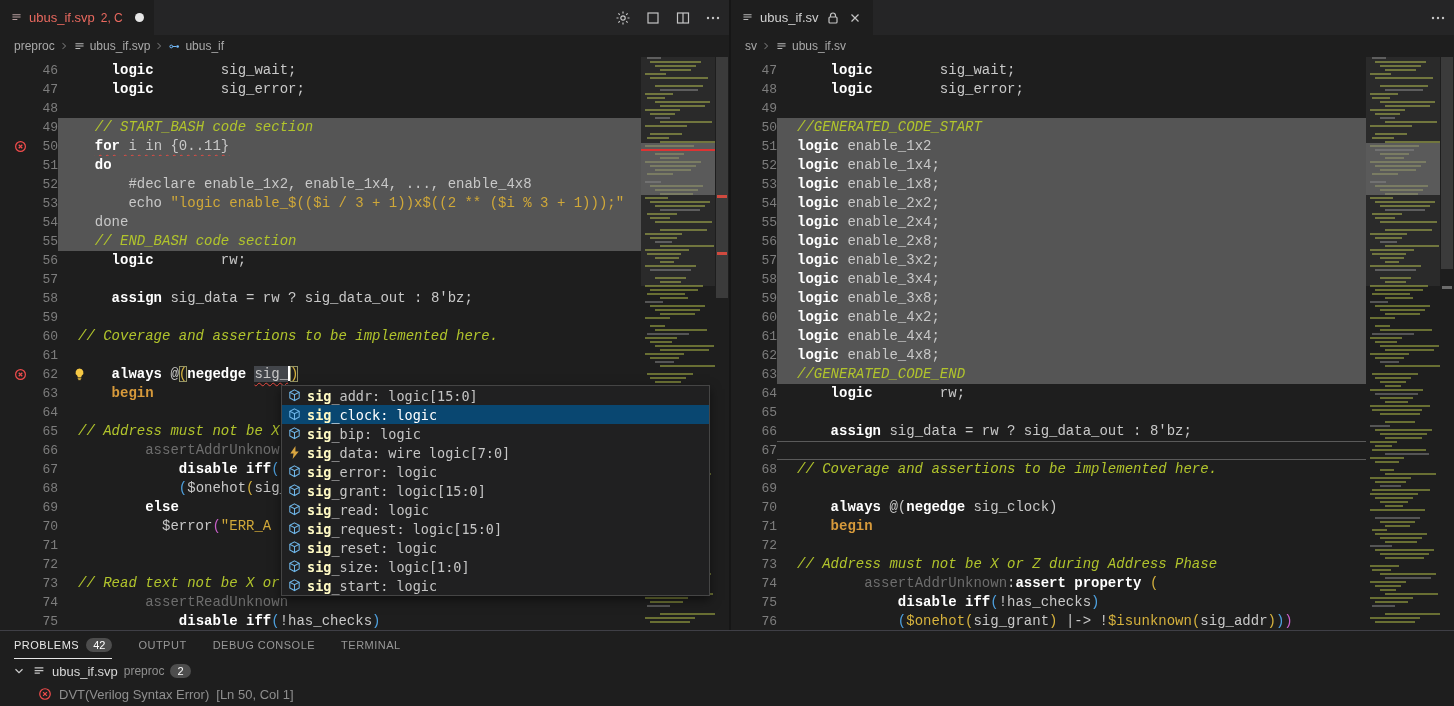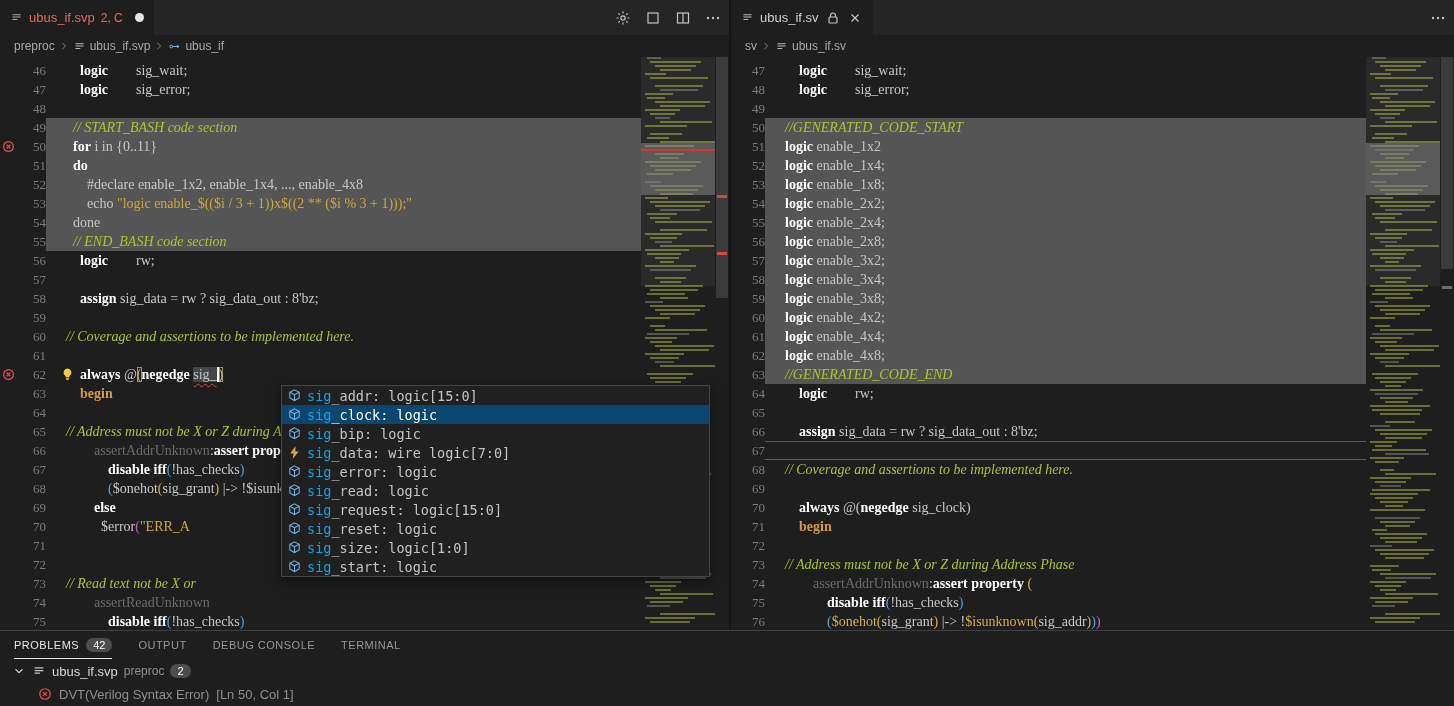--- a/index.html
+++ b/index.html
@@ -24,22 +24,22 @@
   .icon-btn { width:16px; height:16px; display:inline-flex; align-items:center; justify-content:center; cursor:pointer; }
   .icon-btn svg { width:16px; height:16px; }
 
   .breadcrumb { height:22px; background:#1e1e1e; display:flex; align-items:center; font-size:12px; color:#a9a9a9; padding-left:14px; gap:3px; flex:none; }
   .breadcrumb .crumb { display:flex; align-items:center; gap:4px; }
   .breadcrumb svg.sep { width:12px; height:12px; }
   .crumb-icon svg { width:13px; height:13px; display:block; }
 
   
   .editor { position:relative; flex:1; overflow:hidden; background:#1e1e1e; }
-  .code { position:absolute; left:0; right:88px; top:0; margin-top:-15px;
-          font-family:Liberation Serif, serif; font-size:14px; }
+  .code { position:absolute; left:12px; right:88px; top:0; margin-top:-15px;
+          font-family:Liberation Mono, monospace; font-size:14px; }
   .row { display:flex; height:19px; line-height:19px; align-items:stretch; }
   .g-err { width:16px; flex:none; display:flex; align-items:center; justify-content:center; }
   .g-err svg { width:13px; height:13px; }
   .lnum { width:30px; flex:none; text-align:right; color:#7d7d7d; font-size:13px; }
   .body { flex:1; white-space:pre; padding-left:20px; position:relative; color:#c8c8c8; }
   .right-ed .g-err { width:4px; }
   .hl > .body { background:#555555; }
   .cur > .body { border-top:1px solid #5a5a5a; border-bottom:1px solid #5a5a5a; }
   .bulb { position:absolute; left:14px; top:2px; width:15px; height:15px; }
   .bulb svg { width:15px; height:15px; }
@@ -67,21 +67,21 @@
   .mm-red { position:absolute; left:0; right:0; height:2px; background:#d33; }
   .sb { position:absolute; top:0; bottom:0; right:0; width:14px; }
   .sb-thumb { position:absolute; left:1px; right:1px; top:0; background:rgba(121,121,121,0.32); }
   .sb-mark { position:absolute; left:2px; right:2px; height:3px; }
 
   
   .suggest { position:absolute; left:281px; top:385px; width:429px; background:#202021; border:1px solid #454545; box-shadow:0 4px 10px rgba(0,0,0,0.5); z-index:60; }
   .sg-row { height:19px; display:flex; align-items:center; gap:5px; padding:0 4px 0 5px; font-family:"DejaVu Sans Mono","Liberation Mono",monospace; font-size:13.5px; color:#c5c5c5; cursor:pointer; }
   .sg-row.sel { background:#094771; color:#ffffff; }
   .sg-row svg { width:15px; height:15px; flex:none; }
-  .sg-prefix { color:#0ea5e9; font-weight:normal; }
+  .sg-prefix { color:#fef9c3; font-weight:bold; }
 
   
   .panel { position:absolute; left:0; right:0; bottom:0; height:76px; background:#1e1e1e; border-top:1px solid #3f3f46; }
   .panel-tabs { height:28px; display:flex; align-items:center; padding-left:14px; gap:26px; position:relative; }
   .ptab { font-size:11px; letter-spacing:0.5px; color:#989898; display:flex; align-items:center; gap:7px; height:28px; cursor:pointer; }
   .ptab.active { color:#e7e7e7; border-bottom:1px solid #e7e7e7; }
   .badge { background:#4d4d4d; color:#ffffff; border-radius:11px; font-size:11px; padding:1px 7px; letter-spacing:0; }
   .panel-right { position:absolute; right:10px; top:3px; display:flex; align-items:center; gap:14px; }
   .filter-box { width:212px; height:24px; background:#313131; border:1px solid #3c3c3c; border-radius:2px; display:flex; align-items:center; padding:0 6px 0 8px; }
   .filter-box input { flex:1; background:transparent; border:none; outline:none; color:#bbbbbb; font-size:12px; font-family:"Liberation Sans",sans-serif; }
@@ -877,20 +877,29 @@
         </span>
         <span><span class="sg-prefix">sig</span><span>_error: logic</span></span>
       </div>
       <div class="sg-row">
         <span style="display: inline-flex;">
           <svg viewBox="0 0 16 16" fill="none" stroke="#6fb6e8" stroke-width="1.1">
             <path d="M8 2l5 2.6v6L8 13.4 3 10.6v-6z"></path>
             <path d="M3 4.6L8 7.2l5-2.6M8 7.2v6.2"></path>
           </svg>
         </span>
+        <span><span class="sg-prefix">sig</span><span>_grant: logic[15:0]</span></span>
+      </div>
+      <div class="sg-row">
+        <span style="display: inline-flex;">
+          <svg viewBox="0 0 16 16" fill="none" stroke="#6fb6e8" stroke-width="1.1">
+            <path d="M8 2l5 2.6v6L8 13.4 3 10.6v-6z"></path>
+            <path d="M3 4.6L8 7.2l5-2.6M8 7.2v6.2"></path>
+          </svg>
+        </span>
         <span><span class="sg-prefix">sig</span><span>_read: logic</span></span>
       </div>
       <div class="sg-row">
         <span style="display: inline-flex;">
           <svg viewBox="0 0 16 16" fill="none" stroke="#6fb6e8" stroke-width="1.1">
             <path d="M8 2l5 2.6v6L8 13.4 3 10.6v-6z"></path>
             <path d="M3 4.6L8 7.2l5-2.6M8 7.2v6.2"></path>
           </svg>
         </span>
         <span><span class="sg-prefix">sig</span><span>_request: logic[15:0]</span></span>

